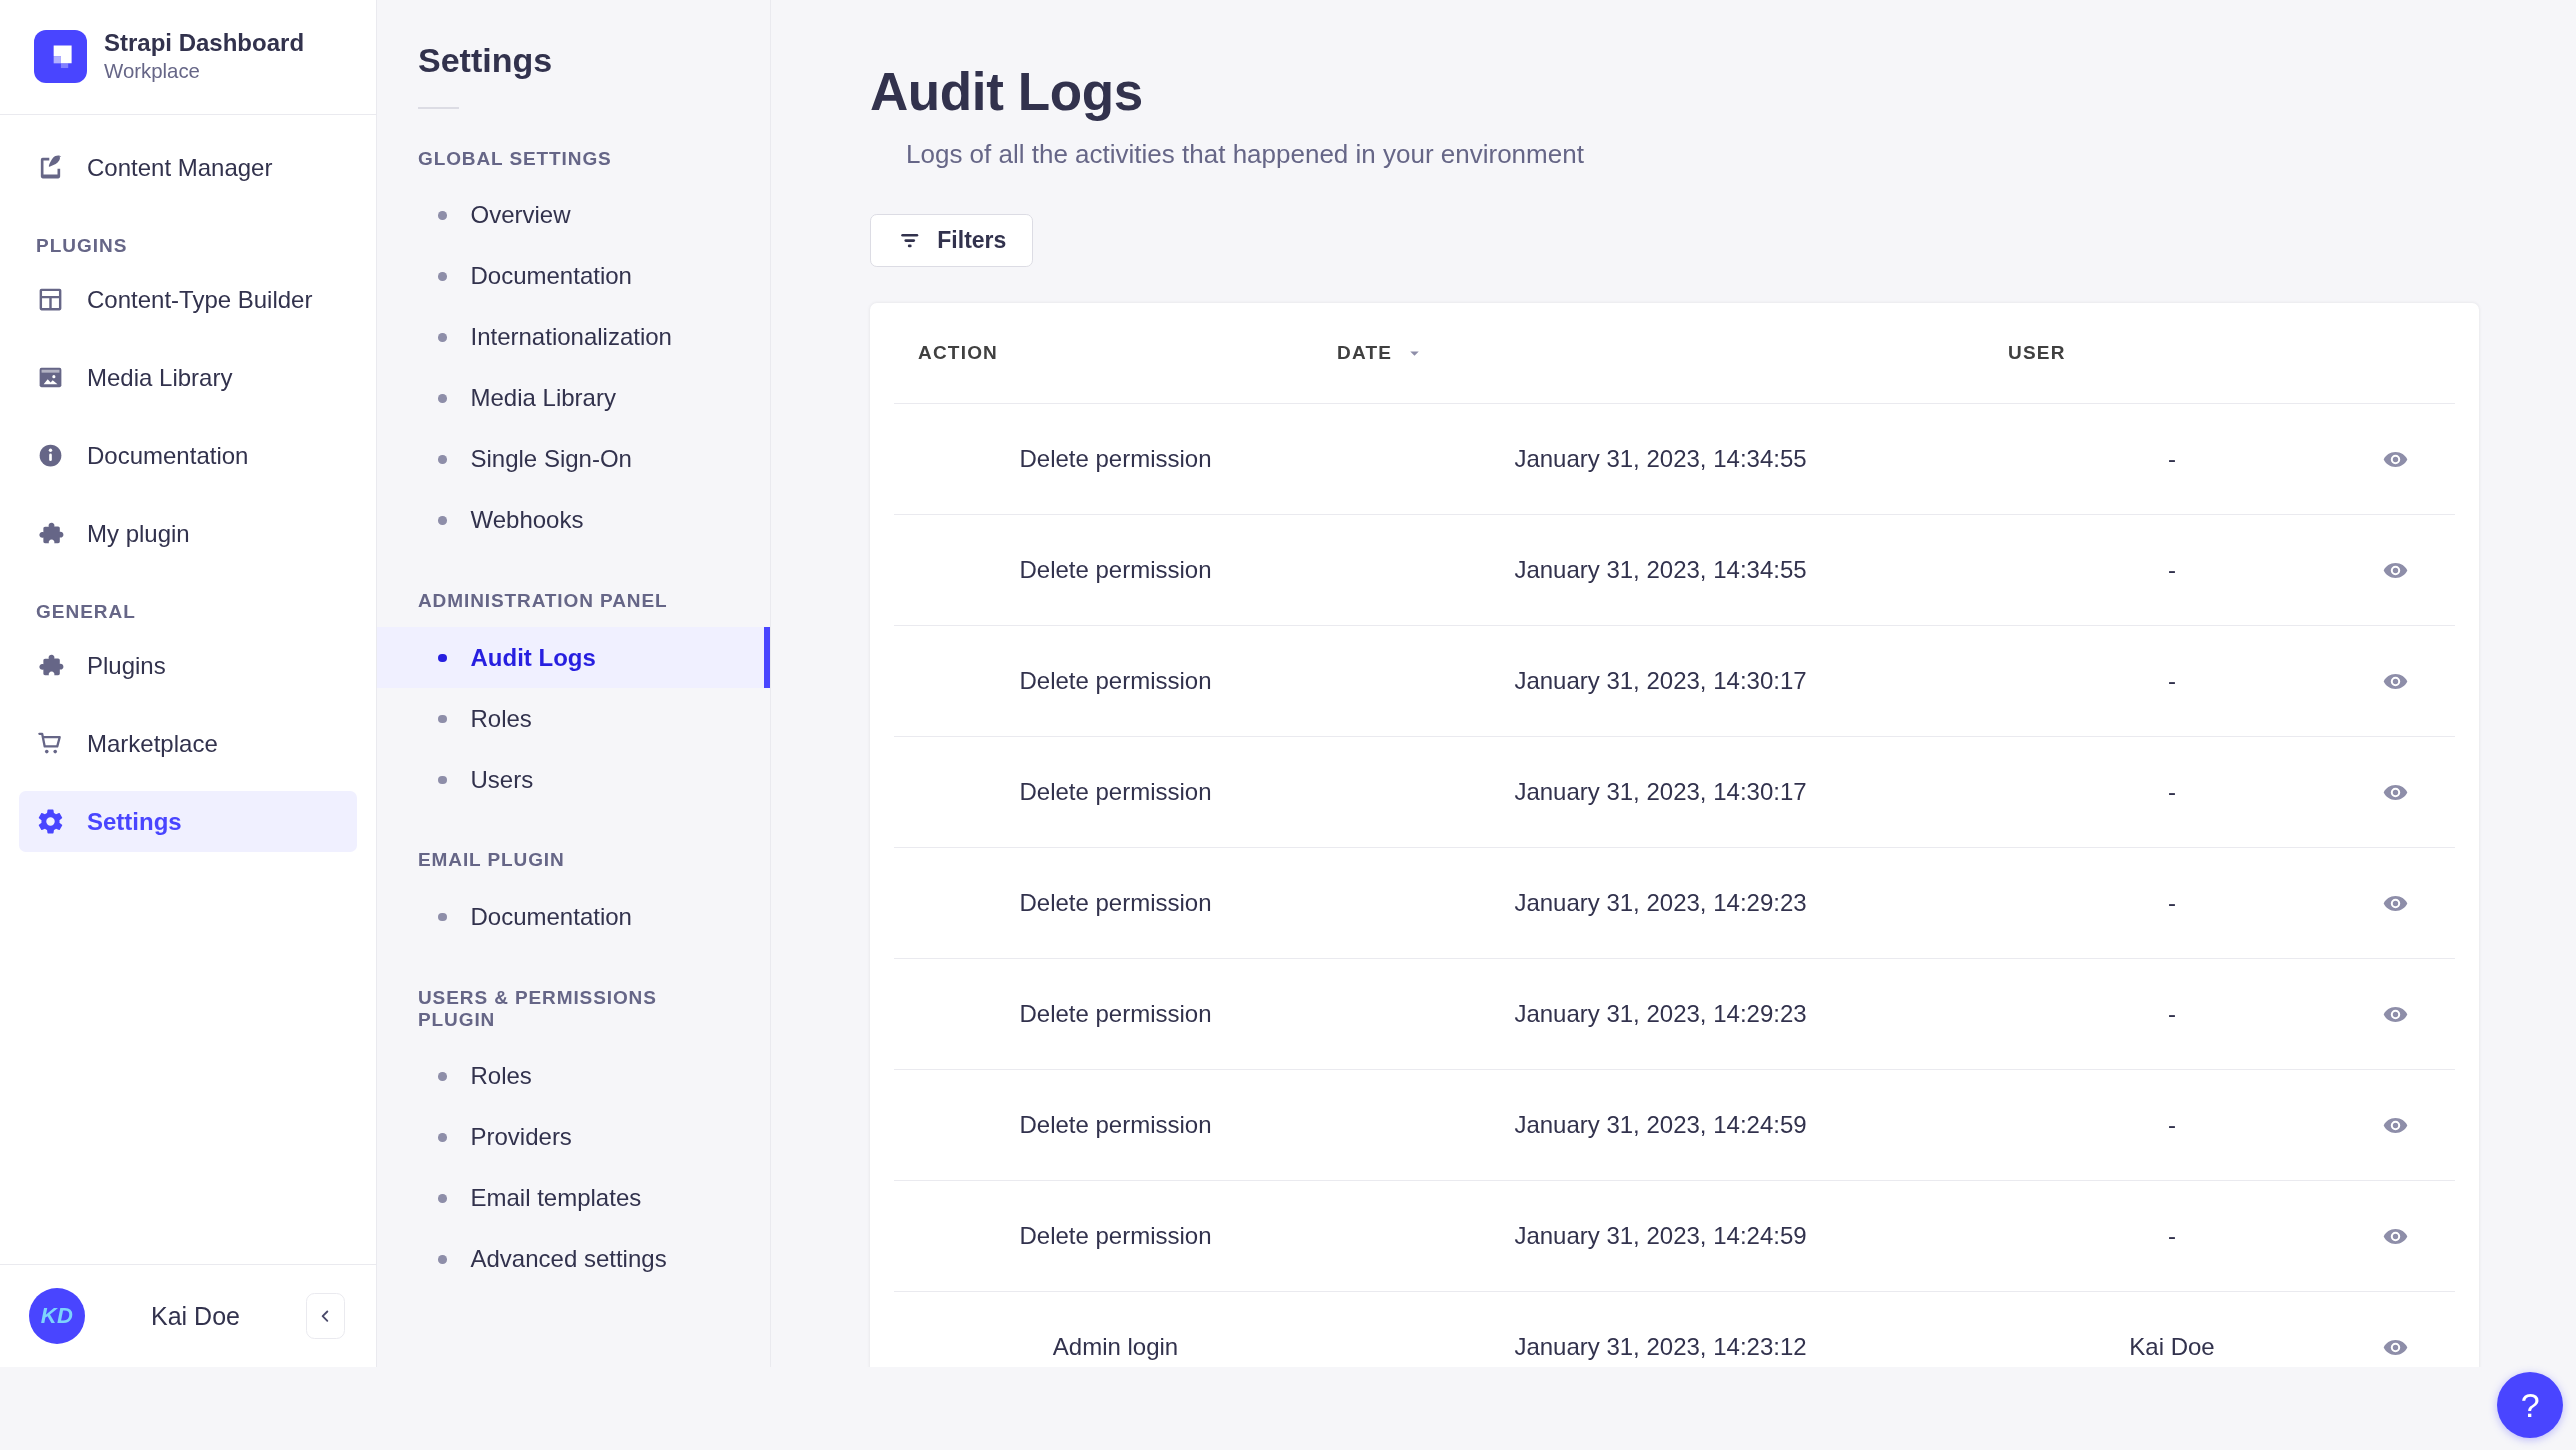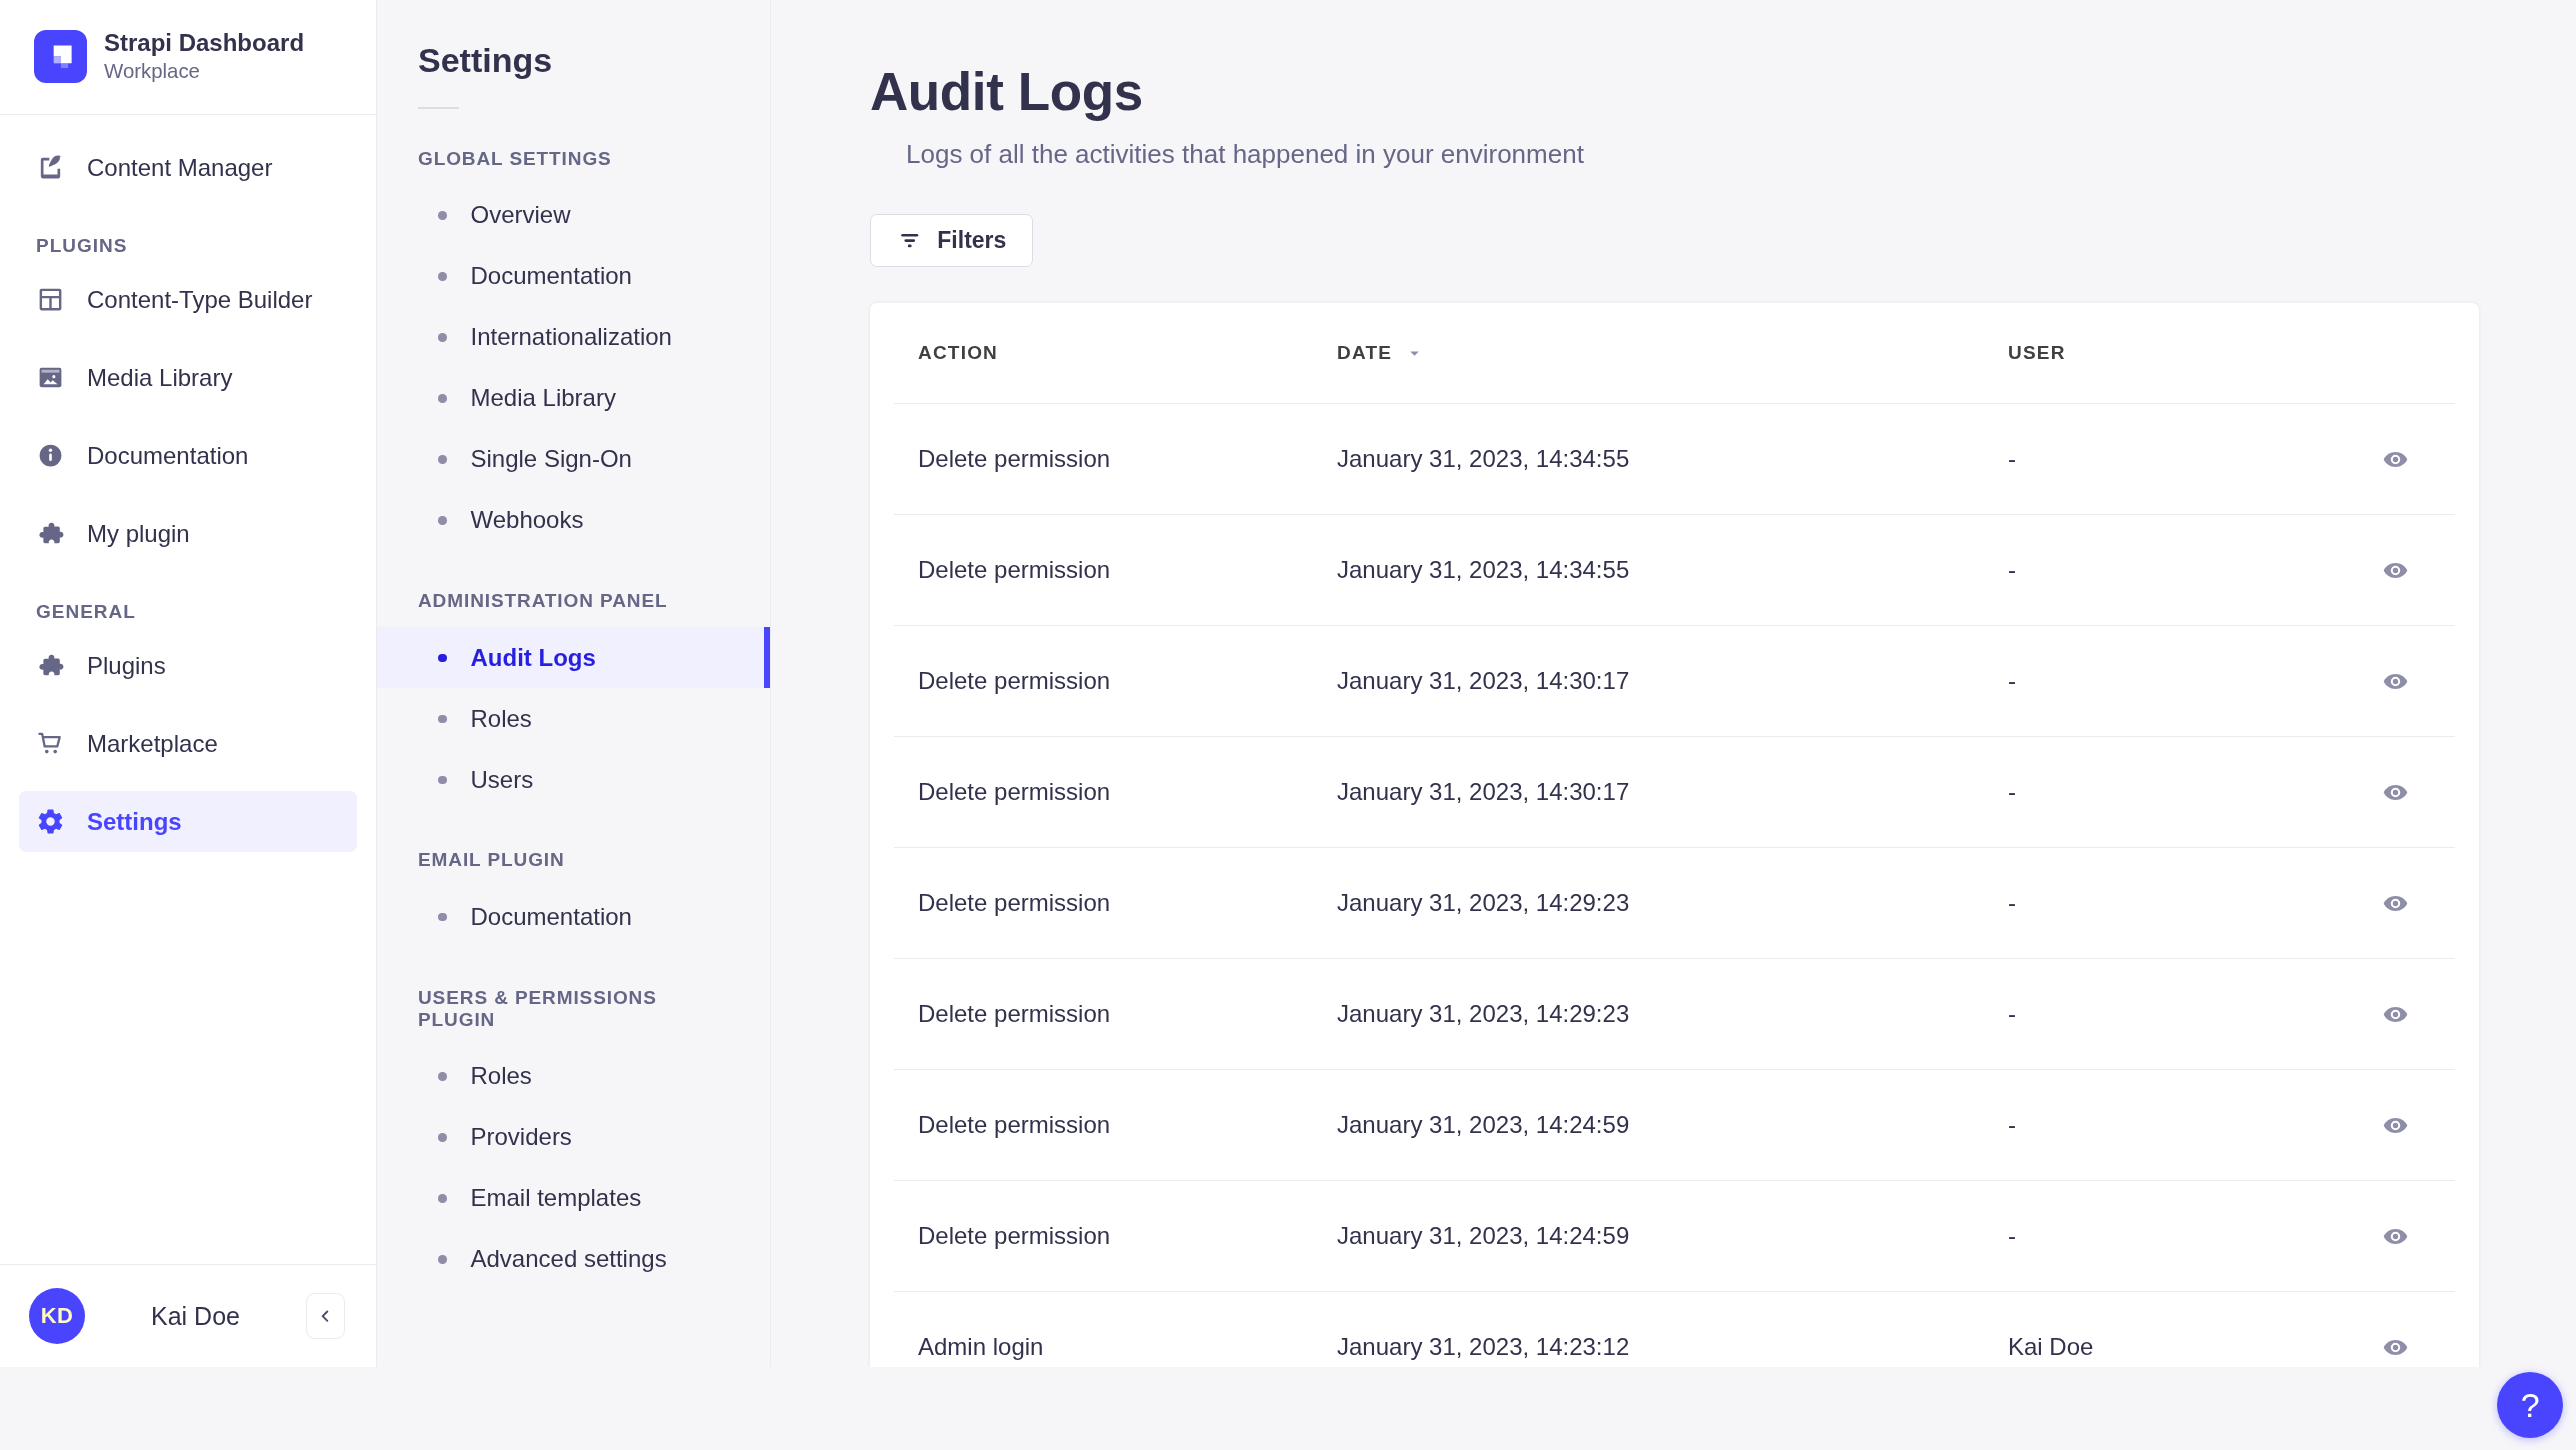--- a/index.html
+++ b/index.html
@@ -28,23 +28,23 @@
   .nav-item .icon { width:29px; height:29px; color:#666687; flex:none; display:flex; }
   .nav-item .icon svg { width:29px; height:29px; }
   .nav-item.active { background:#f0f0ff; color:#4945ff; font-weight:bold; }
   .nav-item.active .icon { color:#4945ff; }
   .nav-section-header { font-size:19px; font-weight:bold; letter-spacing:1px;
                         color:#666687; margin:37px 17px 12px 17px; }
   .nav-item + .nav-item { margin-top:17px; }
 
   .nav-footer { border-top:0.9px solid #eaeaef; height:103px; flex:none;
                 display:flex; align-items:center; padding:0 31px 0 29px; gap:15.3px; }
-  .avatar { width:56px; height:56px; border-radius:50%; background:#4945ff; color:#fef9c3;
+  .avatar { width:56px; height:56px; border-radius:50%; background:#4945ff; color:#7dd3fc;
             font-size:22px; font-weight:bold; letter-spacing:0.4px;
-            display:flex; align-items:center; justify-content:center; flex:none; }
+            display:flex; align-items:center; justify-content:center; flex:none;font-style:italic; }
   .user-name { flex:1; text-align:center; font-size:25px; color:#32324d; }
   .collapse-btn { width:39px; height:46px; background:#fff; border:0.9px solid #eaeaef;
                   border-radius:8.5px; display:flex; align-items:center; justify-content:center;
                   color:#4a4a6a; cursor:pointer; flex:none; }
   .collapse-btn svg { width:20.4px; height:20.4px; }
 
   
   .subnav { width:394px; flex:none; background:#f6f6f9; border-right:0.9px solid #eaeaef;
             padding:41px 0 0 0; overflow:hidden; }
   .subnav-title { font-size:34px; font-weight:bold; color:#32324d; margin:0 41px; }
@@ -73,21 +73,21 @@
   .table-card { margin-top:36px; background:#fff; border-radius:6.8px;
                 box-shadow:0 0.9px 3.4px rgba(33,33,52,.1); height:1277px; }
   .t-grid { display:grid; grid-template-columns:419px 671px 1fr 119px; align-items:center;
             margin:0 24px; }
   .t-head { height:100px; }
   .t-head > div { padding-left:24px; font-size:19px; font-weight:bold; letter-spacing:1.2px;
                   color:#404040; display:flex; align-items:center; }
   .sort-caret { display:inline-flex; margin-left:13.6px; color:#8e8ea9; cursor:pointer; }
   .sort-caret svg { width:17px; height:17px; }
   .t-row { height:111px; border-top:0.9px solid #eaeaef; font-size:24px; color:#32324d; }
-  .t-row > div { padding-left:24px; }
+  .t-row > div { padding-left:24px;text-align:center; }
   .t-cell-view { display:flex; justify-content:center; padding-left:0 !important; }
   .view-btn { background:none; border:none; color:#8e8ea9; cursor:pointer; display:flex; }
   .view-btn svg { width:27px; height:27px; }
 
   .help-fab { position:fixed; right:12.8px; bottom:12px; width:66px; height:66px;
               border-radius:50%; background:#4945ff; color:#fff; border:none;
               font-size:34px; font-family:inherit; display:flex; align-items:center;
               justify-content:center; cursor:pointer; box-shadow:0 1.7px 8.5px rgba(73,69,255,.35); }
 </style>
 </head>

